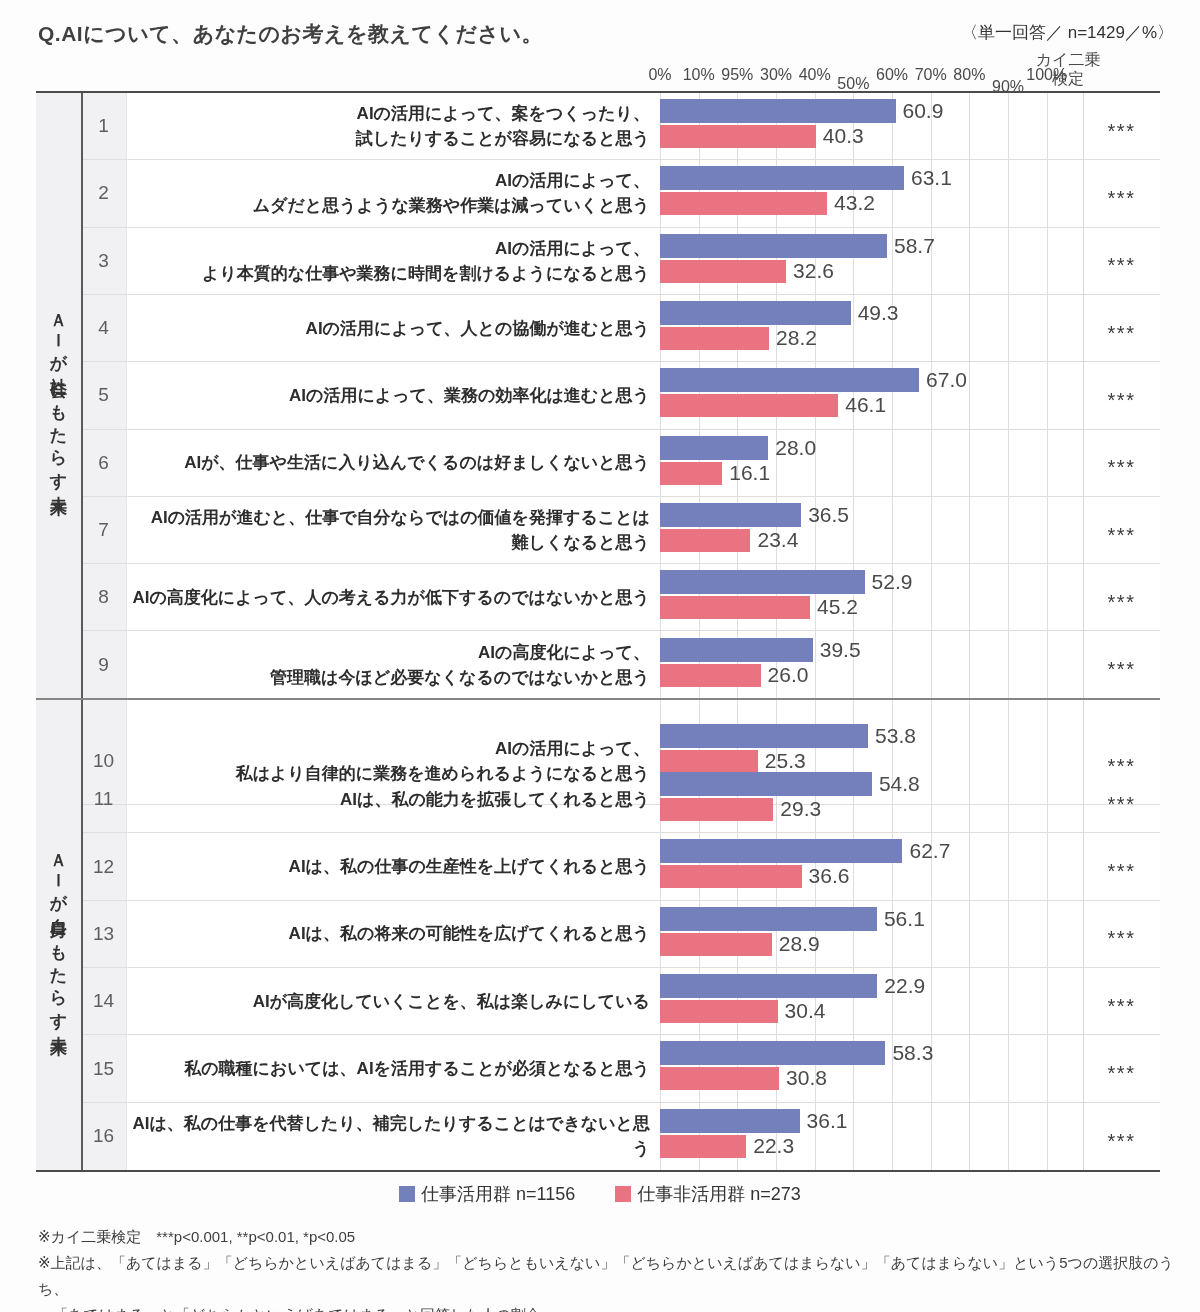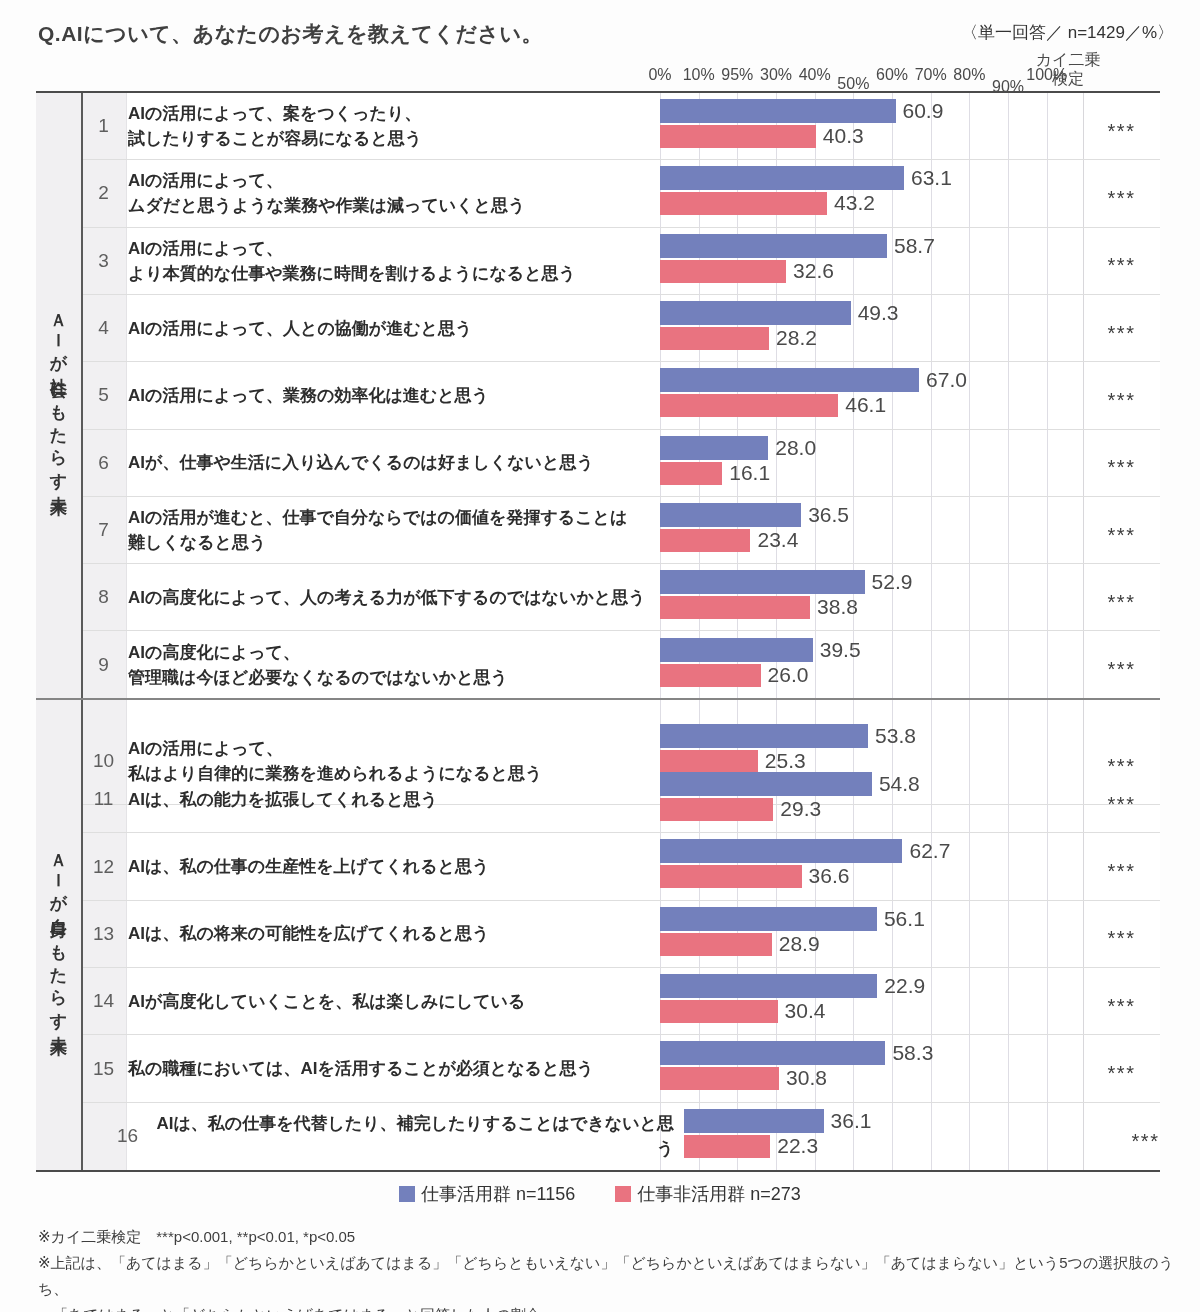--- a/index.html
+++ b/index.html
@@ -18,25 +18,25 @@
   .col-group{position:absolute;left:0;top:0;bottom:0;width:45px;background:#f1f0f2;border-right:2px solid #5a5a5a;}
   .col-num{position:absolute;left:47px;top:0;bottom:0;width:43px;background:#f1f0f2;border-right:1px solid #e4e3e6;}
   .gridline{position:absolute;top:0;bottom:0;width:1px;background:#dedde4;}
   .chi-sep{position:absolute;top:0;bottom:0;left:1047px;width:1px;background:#d8d7db;}
   .group-label{position:absolute;left:0;width:45px;display:flex;align-items:center;justify-content:center;
                writing-mode:vertical-rl;text-orientation:upright;font-size:17px;font-weight:600;color:#333;
                letter-spacing:3px;}
   .group-divider{position:absolute;left:0;width:1124px;height:2px;background:#858585;z-index:5;}
   .rows{position:absolute;left:47px;top:0;width:1077px;height:100%;}
   .row{position:absolute;left:0;width:1077px;border-bottom:1px solid #dedede;box-sizing:border-box;}
-  .row.last{border-bottom:none;margin-left:24px;}
+  .row.last{border-bottom:none;}
   .row-num{position:absolute;left:-1px;width:43px;top:0;bottom:0;display:flex;align-items:center;justify-content:center;
            font-size:19px;color:#5e5e5e;}
   .row-q{position:absolute;left:45px;width:522px;top:0;bottom:0;display:flex;flex-direction:column;justify-content:center;
-         align-items:flex-start;text-align:right;padding-right:9px;font-size:17px;font-weight:600;color:#2d2d2d;line-height:25px;}
+         align-items:flex-end;text-align:right;padding-right:9px;font-size:17px;font-weight:600;color:#2d2d2d;line-height:25px;}
   .row-plot{position:absolute;left:577px;width:423px;top:0;bottom:0;}
   .bar{position:absolute;left:0;}
   .bar-blue{top:6px;height:24px;}
   .bar-pink{top:32px;height:23px;}
   .val{position:absolute;font-size:21px;color:#4a4a4a;line-height:24px;white-space:nowrap;}
   .val-blue{top:6px;}
   .val-pink{top:31px;}
   .row-sig{position:absolute;left:1000px;width:77px;top:0;bottom:0;display:flex;align-items:center;justify-content:center;
            font-size:20px;color:#3d3d3d;letter-spacing:1.5px;}
   .row-sig span{transform:translateY(5px);}
@@ -204,21 +204,21 @@
   </div>
       <div class="row" style="top: 471.19px; height: 67.31px;">
     <div class="row-num">8</div>
     <div class="row-q">
           <div>AIの高度化によって、人の考える力が低下するのではないかと思う</div>
         </div>
     <div class="row-plot">
       <div class="bar bar-blue" style="width: 204.564px; background: rgb(115, 128, 188);"></div>
       <div class="val val-blue" style="left: 211.564px;">52.9</div>
       <div class="bar bar-pink" style="width: 150.04px; background: rgb(233, 115, 128);"></div>
-      <div class="val val-pink" style="left: 157.04px;">38.8</div>
+      <div class="val val-pink" style="left: 157.04px;">45.2</div>
     </div>
     <div class="row-sig">
           <span>***</span>
         </div>
   </div>
       <div class="row" style="top: 538.5px; height: 67.31px;">
     <div class="row-num">9</div>
     <div class="row-q">
           <div>AIの高度化によって、</div>
           <div>管理職は今ほど必要なくなるのではないかと思う</div>

